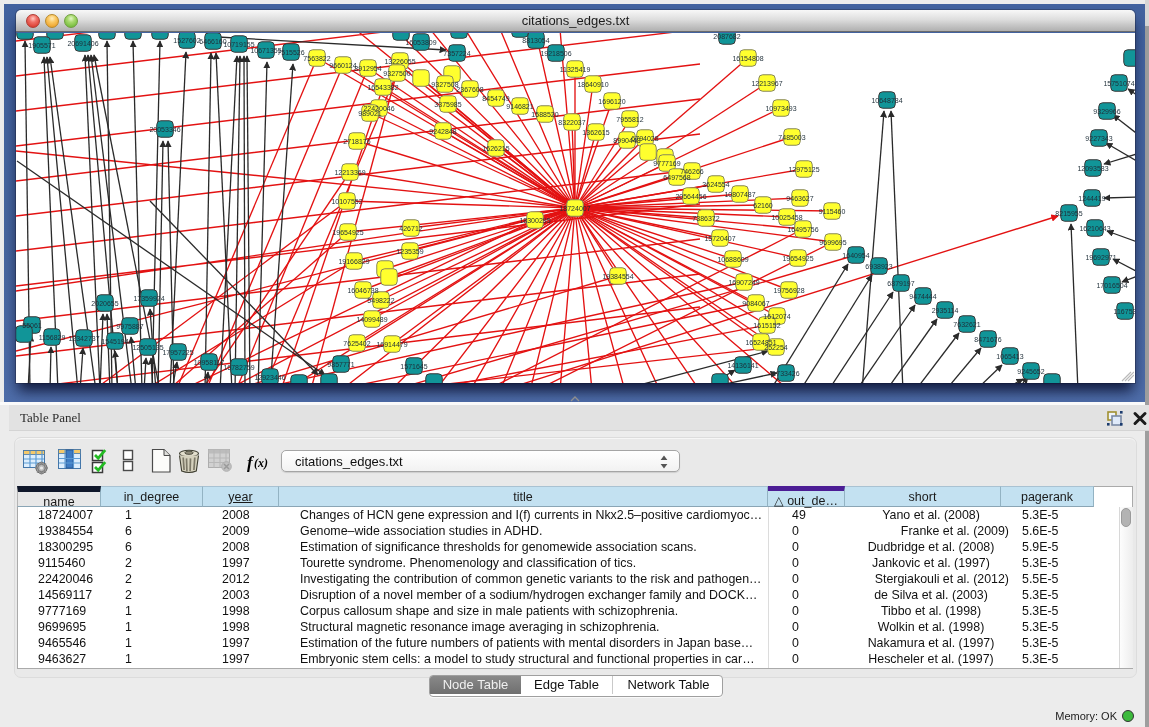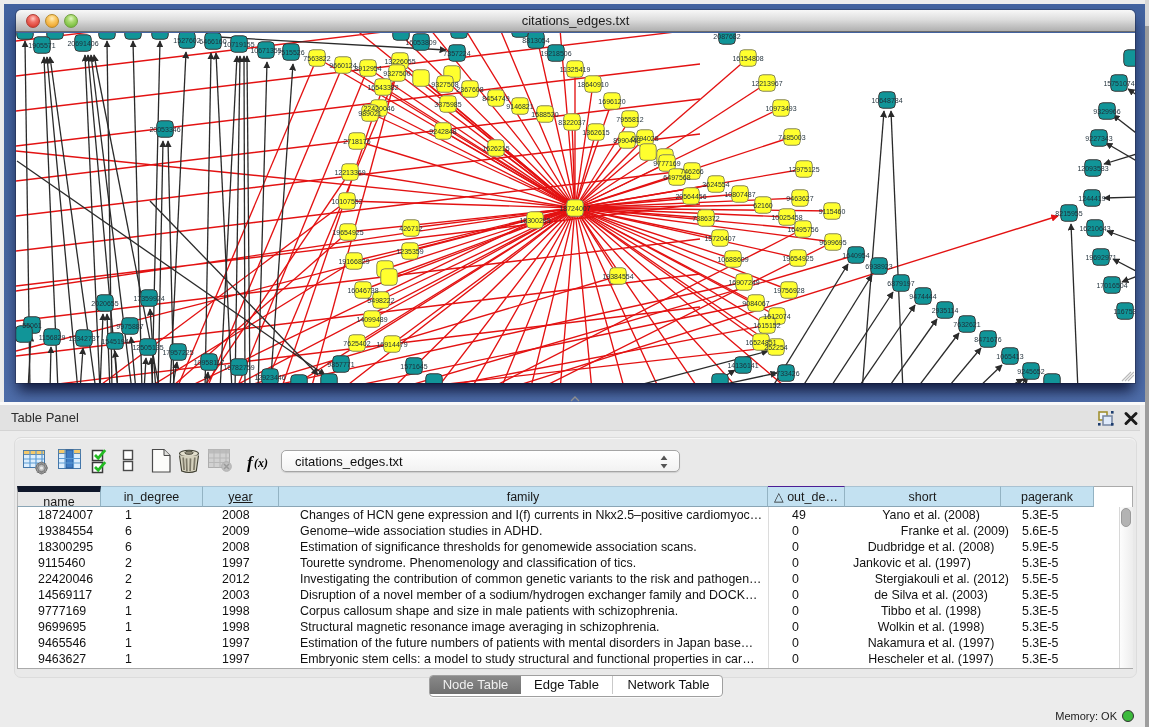--- a/index.html
+++ b/index.html
@@ -445,21 +445,21 @@
        <path d="M1 10L10 1M4 10L13 1M7 10L13 4" stroke="#b9b9b9" stroke-width="1.2"></path>
      </svg>
    </div>
  </div>
 
  <svg class="abs" style="left:569px;top:396px" width="12" height="7" viewBox="0 0 12 7">
    <path d="M2 5L6 1L10 5" fill="none" stroke="#8f8f8f" stroke-width="1.3"></path>
  </svg>
 
  <div class="abs" style="left:0;top:402px;width:1145px;height:3px;background:#fafafa;"></div>
- <div class="abs" style="left:0;top:405px;width:1140px;height:26px;background:#e2e2e2;border-bottom:1px solid #d4d4d4;">
+ <div class="abs" style="left:9px;top:405px;width:1140px;height:26px;background:#e2e2e2;border-bottom:1px solid #d4d4d4;font-family:Liberation Serif, serif;">
    <div class="abs" style="left:11px;top:5px;font-size:13px;color:#2d2d2d;">Table Panel</div>
    <svg class="abs" style="left:1093px;top:5px" width="50" height="18" viewBox="0 0 50 18">
      <rect x="6" y="2" width="8" height="8" fill="#eef3fa" stroke="#a09030" stroke-width="1.6"></rect>
      <rect x="10" y="6" width="9" height="9" fill="#dfeafa" stroke="#7a8aa5" stroke-width="1.6"></rect>
      <rect x="18" y="1" width="2.6" height="2.6" fill="#1c3c6e"></rect>
      <rect x="5" y="13" width="2.6" height="2.6" fill="#1c3c6e"></rect>
      <rect x="18" y="13" width="2.6" height="2.6" fill="#1c3c6e"></rect>
      <path d="M33 3.5L43 13.5M43 3.5L33 13.5" stroke="#1a1a1a" stroke-width="3" stroke-linecap="round"></path>
    </svg>
  </div>
@@ -517,22 +517,22 @@
    <div class="abs" style="left:13px;top:3px;font-size:13px;color:#111;">citations_edges.txt</div>
    <svg class="abs" style="left:374px;top:3px" width="16" height="16" viewBox="0 0 16 16">
      <path d="M8 1.5L11.4 6H4.6z M8 14.5L4.6 10h6.8z" fill="#555"></path>
    </svg>
  </div>
 
  <div class="abs" style="left:17px;top:486px;width:1116px;height:183px;background:#fff;border:1px solid #aaa;"></div>
  <div class="hcell" style="left:17px;width:84px;background:#e7e7e7;border-top:6px solid #0f172a;border-left:1px solid #b5b5b5;border-bottom:1px solid #8aa5b5;">name</div>
  <div class="hcell" style="left:101px;width:102px;border-top:1px solid #a9c2d2;border-bottom:1px solid #8aa5b5;">in_degree</div>
  <div class="hcell" style="left:203px;width:76px;border-top:1px solid #a9c2d2;border-bottom:1px solid #8aa5b5;text-decoration:underline;">year</div>
- <div class="hcell" style="left:279px;width:489px;border-top:1px solid #a9c2d2;border-bottom:1px solid #8aa5b5;">family</div>
- <div class="hcell" style="left:768px;width:77px;border-top:1px solid #4c1d95;border-bottom:1px solid #8aa5b5;">△ out_de…</div>
+ <div class="hcell" style="left:279px;width:489px;border-top:1px solid #a9c2d2;border-bottom:1px solid #8aa5b5;">title</div>
+ <div class="hcell" style="left:768px;width:77px;border-top:5px solid #4c1d95;border-bottom:1px solid #8aa5b5;">△ out_de…</div>
  <div class="hcell" style="left:845px;width:156px;border-top:1px solid #a9c2d2;border-bottom:1px solid #8aa5b5;">short</div>
  <div class="hcell" style="left:1001px;width:93px;border-top:1px solid #a9c2d2;border-bottom:1px solid #8aa5b5;">pagerank</div>
  <div class="row" style="top:507px">
     <span style="left:21px">18724007</span>
     <span style="left:108px">1</span>
     <span style="left:205px">2008</span>
     <span style="left:283px;width:482px;overflow:hidden;white-space:nowrap">Changes of HCN gene expression and I(f) currents in Nkx2.5–positive cardiomyoc…</span>
     <span style="left:775px">49</span>
     <span style="left:836px;width:156px;text-align:center">Yano et al. (2008)</span>
     <span style="left:1005px">5.3E-5</span>
@@ -554,21 +554,21 @@
     <span style="left:775px">0</span>
     <span style="left:836px;width:156px;text-align:center">Dudbridge et al. (2008)</span>
     <span style="left:1005px">5.9E-5</span>
   </div>
 <div class="row" style="top:555px">
     <span style="left:21px">9115460</span>
     <span style="left:108px">2</span>
     <span style="left:205px">1997</span>
     <span style="left:283px;width:482px;overflow:hidden;white-space:nowrap">Tourette syndrome. Phenomenology and classification of tics.</span>
     <span style="left:775px">0</span>
-    <span style="left:836px;width:156px;">Jankovic et al. (1997)</span>
+    <span style="left:836px;width:156px;text-align:center">Jankovic et al. (1997)</span>
     <span style="left:1005px">5.3E-5</span>
   </div>
 <div class="row" style="top:571px">
     <span style="left:21px">22420046</span>
     <span style="left:108px">2</span>
     <span style="left:205px">2012</span>
     <span style="left:283px;width:482px;overflow:hidden;white-space:nowrap">Investigating the contribution of common genetic variants to the risk and pathogen…</span>
     <span style="left:775px">0</span>
     <span style="left:836px;width:156px;text-align:right">Stergiakouli et al. (2012)</span>
     <span style="left:1005px">5.5E-5</span>

